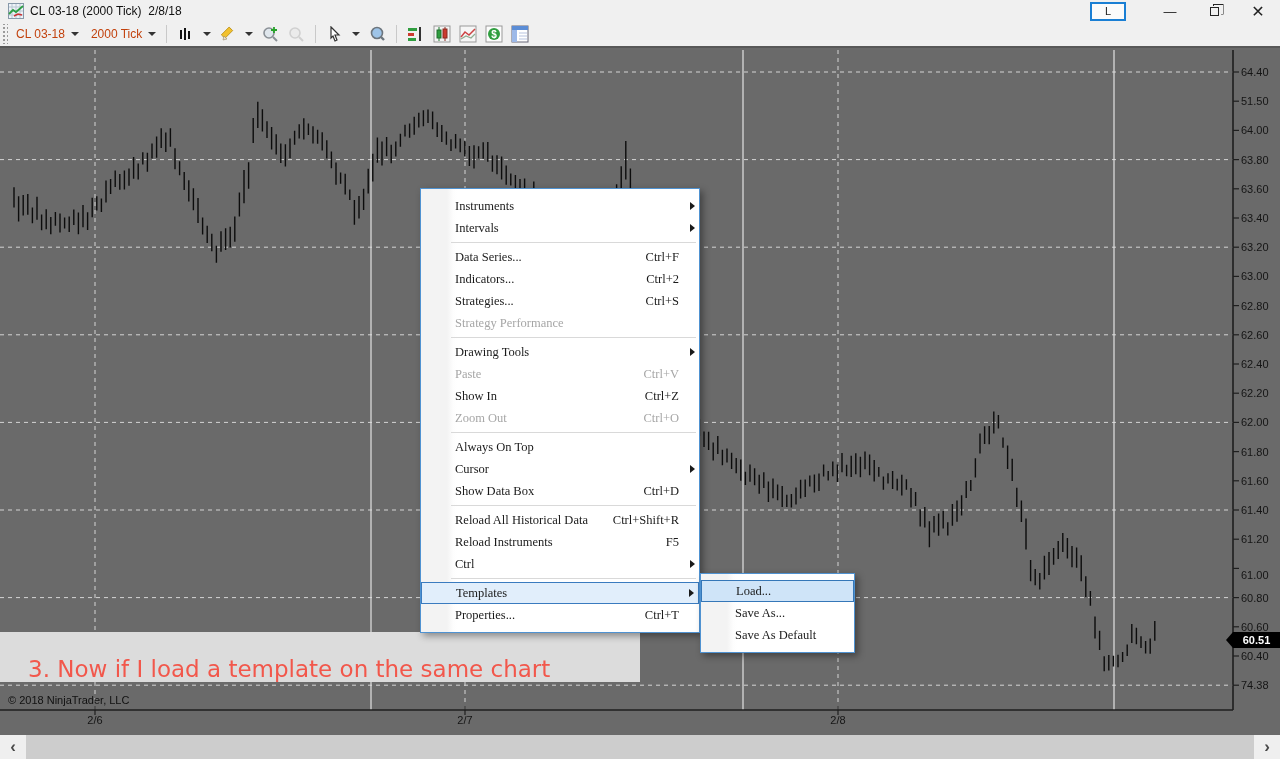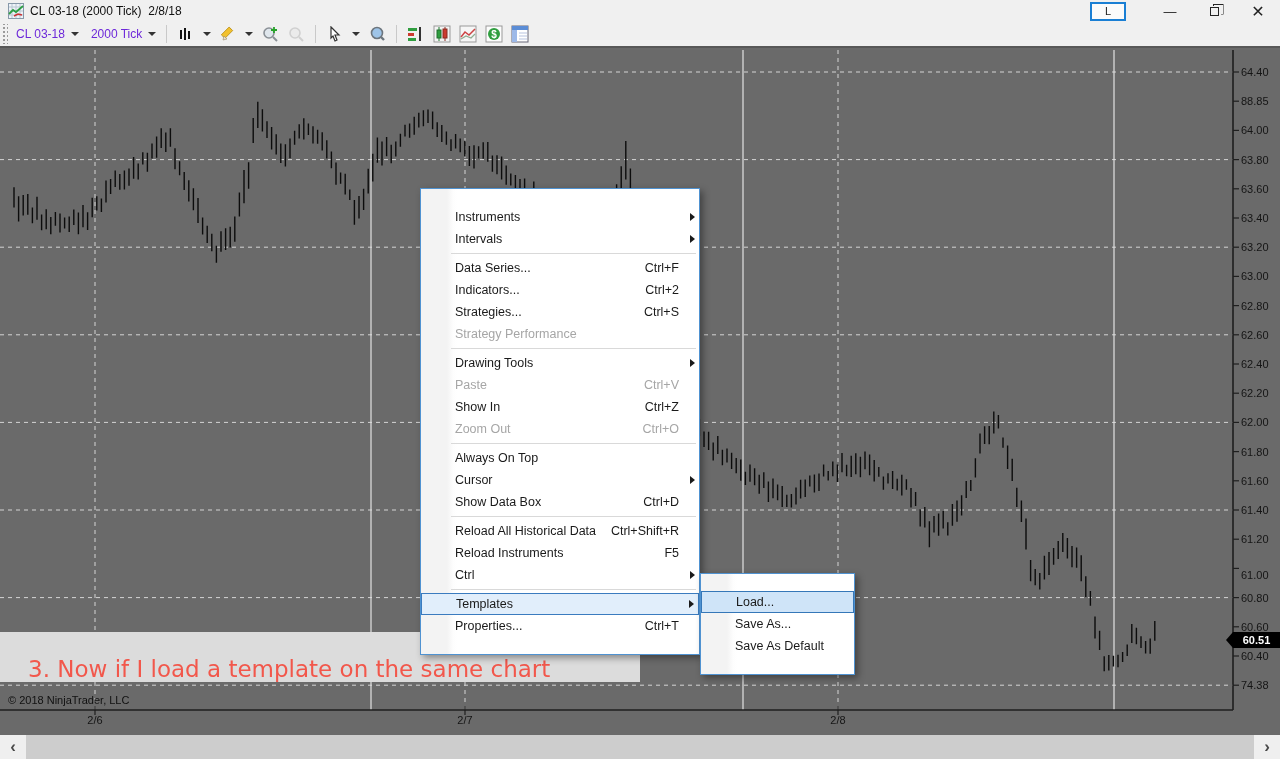--- a/index.html
+++ b/index.html
@@ -17,21 +17,21 @@
   .wbtn{width:44px;height:22px;display:flex;align-items:center;justify-content:center;
     color:#222;font-size:13px;}
   .restore-glyph{width:9px;height:9px;border:1px solid #222;position:relative;background:#f0f0f0;}
   .restore-glyph:before{content:"";position:absolute;left:2px;top:-4px;width:9px;height:9px;
     border:1px solid #222;border-left-width:1px;background:transparent;clip-path:polygon(0 0,100% 0,100% 100%,78% 100%,78% 22%,0 22%);}
 
   .toolbar{position:absolute;left:0;top:22px;width:1280px;height:26px;background:#f0f0f0;
     display:flex;align-items:center;z-index:20;border-bottom:2px solid #585858;}
   .grip{width:7px;height:20px;margin-left:1px;background-image:radial-gradient(#9a9a9a 1px,transparent 1.2px);
     background-size:4px 4px;background-position:1px 2px;}
-  .tb-text{font-size:12px;color:#6d28d9;margin:0 2px 0 8px;}
+  .tb-text{font-size:12px;color:#c2410c;margin:0 2px 0 8px;}
   .caret{width:0;height:0;border-left:4px solid transparent;border-right:4px solid transparent;
     border-top:4px solid #333;margin:0 4px;display:inline-block;}
   .tb-sep{width:1px;height:18px;background:#c9c9c9;margin:0 6px;}
   .tb-ico{width:22px;height:20px;display:flex;align-items:center;justify-content:center;margin:0 2px;}
 
   
   #chart-svg{position:absolute;left:0;top:0;z-index:1;}
   .price-label{position:absolute;left:1241px;font-size:11px;color:#151515;z-index:2;}
   .date-label{position:absolute;font-size:11px;color:#151515;z-index:2;transform:translateX(-50%);}
   .copyright{position:absolute;left:8px;top:694px;font-size:11px;color:#111;z-index:3;}
@@ -46,21 +46,21 @@
   .annotation span{font-family:"DejaVu Sans",sans-serif;font-size:23px;color:#f2574b;margin-left:28px;}
 
   
   .hscroll{position:absolute;left:0;top:735px;width:1280px;height:24px;background:#efefef;z-index:20;
     display:flex;align-items:center;}
   .hs-arrow{width:26px;text-align:center;color:#4a4a4a;font-size:17px;font-weight:bold;line-height:24px;}
   .hs-thumb{height:24px;flex:1;background:#cdcdcd;}
 
   
   .menu{position:absolute;background:linear-gradient(90deg,#f3f3f3 0px,#f3f3f3 26px,#fdfdfd 32px,#ffffff 36px);
-    border:1px solid #4f92d1;box-shadow:3px 3px 7px rgba(0,0,0,.38);padding:17px 0;z-index:10;}
+    border:1px solid #4f92d1;box-shadow:3px 3px 7px rgba(0,0,0,.38);padding:6px 0;z-index:10;font-family:Liberation Serif, serif;}
   #context-menu{left:420px;top:188px;width:280px;}
   #template-submenu{left:700px;top:573px;width:155px;z-index:11;}
   .mi{height:22px;display:flex;align-items:center;font-size:12.5px;color:#1a1a1a;position:relative;}
   .mi-label{margin-left:34px;white-space:nowrap;}
   .mi-shortcut{margin-left:auto;margin-right:6px;white-space:nowrap;}
   .mi-arrowbox{width:14px;height:14px;display:flex;align-items:center;justify-content:center;}
   .mi-arrow{width:0;height:0;border-top:4px solid transparent;border-bottom:4px solid transparent;
     border-left:5px solid #1a1a1a;}
   .mi.disabled .mi-label,.mi.disabled .mi-shortcut{color:#a6a6a6;}
   .mi.hl{background:#e1eefb;border:1px solid #3a7bbf;}
@@ -110,21 +110,21 @@
     <line x1="1233" y1="656.0000000000083" x2="1239" y2="656.0000000000083" stroke="#1f1f1f" stroke-width="1.2"></line>
     <line x1="1233" y1="685.2000000000087" x2="1239" y2="685.2000000000087" stroke="#1f1f1f" stroke-width="1.2"></line>
     <line x1="95" y1="706" x2="95" y2="715" stroke="#1f1f1f" stroke-width="1.2"></line>
     <line x1="465" y1="706" x2="465" y2="715" stroke="#1f1f1f" stroke-width="1.2"></line>
     <line x1="838" y1="706" x2="838" y2="715" stroke="#1f1f1f" stroke-width="1.2"></line>
     <path d="M14.0 187.3V207.5M18.6 196.2V221.4M23.2 195.0V215.4M27.8 194.0V214.8M32.4 207.6V223.3M37.0 196.7V219.7M41.6 214.5V230.2M46.2 209.2V229.3M50.8 217.1V234.2M55.4 212.0V225.8M60.0 213.6V232.4M64.6 217.4V228.5M69.2 216.6V232.0M73.8 209.5V225.1M78.4 212.4V234.2M83.0 205.1V227.3M87.6 212.2V229.9M92.2 197.8V217.3M96.8 196.3V210.4M101.4 198.5V212.0M106.0 180.6V202.5M110.6 178.9V193.9M115.2 170.6V186.9M119.8 174.1V189.8M124.4 170.6V189.5M129.0 168.4V185.7M133.6 157.1V178.7M138.2 163.5V179.6M142.8 152.2V164.5M147.4 152.8V171.7M152.0 143.4V158.4M156.6 136.6V157.7M161.2 128.3V147.9M165.8 132.6V152.1M170.4 128.2V146.8M175.0 148.3V169.2M179.6 161.3V175.2M184.2 171.9V189.9M188.8 180.3V201.5M193.4 188.3V210.2M198.0 198.1V222.9M202.6 217.5V234.6M207.2 225.7V242.9M211.8 233.7V251.2M216.4 245.7V262.7M221.0 231.3V251.8M225.6 228.3V249.9M230.2 226.8V247.5M234.8 216.6V241.7M239.4 192.4V216.6M244.0 170.0V203.2M248.6 162.2V188.7M253.2 118.0V143.0M257.8 101.8V127.9M262.4 109.3V131.6M267.0 121.3V138.1M271.6 127.0V149.4M276.2 134.2V154.5M280.8 143.4V162.9M285.4 144.3V166.5M290.0 138.5V158.3M294.6 130.7V144.7M299.2 124.3V138.5M303.8 118.2V139.5M308.4 123.6V134.9M313.0 126.2V143.4M317.6 129.7V143.7M322.2 132.3V150.5M326.8 140.3V158.5M331.4 151.6V168.2M336.0 162.4V184.8M340.6 172.6V183.8M345.2 173.7V194.4M349.8 189.5V200.0M354.4 200.1V224.7M359.0 196.0V218.4M363.6 188.7V209.9M368.2 168.8V193.6M372.8 153.8V181.4M377.4 137.5V162.7M382.0 141.6V165.4M386.6 136.9V156.3M391.2 144.7V163.3M395.8 141.5V156.6M400.4 133.8V146.8M405.0 124.8V136.4M409.6 123.6V137.8M414.2 116.8V134.8M418.8 112.8V127.4M423.4 110.2V126.3M428.0 109.6V123.1M432.6 111.6V129.3M437.2 122.2V136.9M441.8 125.1V142.1M446.4 131.6V144.8M451.0 139.2V151.0M455.6 134.0V148.4M460.2 138.4V152.2M464.8 140.7V156.4M469.4 146.0V165.9M474.0 145.3V168.5M478.6 146.3V158.6M483.2 142.3V158.8M487.8 142.1V161.7M492.4 155.4V171.7M497.0 155.3V174.3M501.6 156.4V179.5M506.2 165.4V184.8M510.8 173.5V185.4M515.4 175.1V189.0M520.0 179.0V192.2M524.6 178.5V194.8M529.2 188.8V200.6M533.8 181.4V195.2M538.4 191.1V212.9M543.0 200.9V221.0M547.6 196.7V221.5M552.2 212.9V237.8M556.8 215.1V236.8M561.4 221.7V238.4M566.0 230.6V251.9M570.6 237.4V254.1M575.2 246.4V268.2M579.8 254.4V271.5M584.4 248.2V267.6M589.0 248.1V270.0M593.6 238.9V251.7M598.2 230.2V257.8M602.8 233.3V255.2M607.4 221.3V246.2M612.0 201.3V222.7M616.6 184.3V209.8M621.2 166.2V192.4M625.8 141.0V179.4M630.4 168.4V203.0M635.0 188.8V211.1M639.6 193.7V227.9M644.2 237.6V255.5M648.8 246.8V272.3M653.4 269.3V304.5M658.0 286.1V315.0M662.6 306.9V346.7M667.2 320.9V354.8M671.8 340.1V362.9M676.4 348.2V369.8M681.0 365.5V387.2M685.6 375.9V399.4M690.2 384.7V410.0M694.8 414.6V429.7M699.4 419.0V436.3M704.0 431.6V447.0M708.6 431.8V449.9M713.2 442.6V460.5M717.8 436.1V454.1M722.4 449.8V465.2M727.0 448.4V462.6M731.6 452.7V468.9M736.2 457.9V473.2M740.8 459.6V480.7M745.4 471.8V484.9M750.0 464.5V481.8M754.6 468.3V485.3M759.2 474.7V493.7M763.8 472.3V488.0M768.4 481.6V502.0M773.0 478.6V498.3M777.6 484.5V500.3M782.2 486.0V507.1M786.8 494.7V506.9M791.4 493.9V507.6M796.0 487.5V504.4M800.6 479.7V498.4M805.2 479.4V497.1M809.8 475.5V486.5M814.4 474.6V492.6M819.0 473.6V491.0M823.6 464.4V476.4M828.2 471.0V480.6M832.8 461.4V476.3M837.4 464.6V481.9M842.0 453.1V472.2M846.6 464.7V476.3M851.2 455.8V477.0M855.8 453.3V474.3M860.4 456.7V477.2M865.0 451.6V469.2M869.6 454.4V475.3M874.2 459.9V481.6M878.8 467.0V476.7M883.4 476.4V489.7M888.0 473.2V483.4M892.6 471.1V488.9M897.2 478.8V490.6M901.8 474.7V495.5M906.4 479.2V489.7M911.0 488.0V507.6M915.6 492.1V506.1M920.2 509.2V526.6M924.8 507.1V527.5M929.4 521.2V547.3M934.0 516.1V532.5M938.6 513.4V535.7M943.2 511.1V528.6M947.8 522.2V535.4M952.4 504.1V525.7M957.0 500.4V521.7M961.6 495.3V515.5M966.2 481.1V498.0M970.8 480.1V491.0M975.4 458.3V477.6M980.0 433.4V453.4M984.6 426.2V443.9M989.2 426.1V444.2M993.8 411.5V433.4M998.4 414.9V428.4M1003.0 437.5V447.8M1007.6 445.5V469.0M1012.2 458.7V481.0M1016.8 487.8V507.0M1021.4 500.6V522.0M1026.0 518.6V549.5M1030.6 559.9V581.3M1035.2 569.0V585.2M1039.8 572.9V589.6M1044.4 555.7V579.4M1049.0 552.0V575.1M1053.6 548.1V564.8M1058.2 541.0V559.0M1062.8 532.9V552.1M1067.4 538.0V558.5M1072.0 545.9V567.2M1076.6 547.5V567.8M1081.2 555.3V581.3M1085.8 576.2V596.9M1090.4 590.9V605.7M1095.0 616.4V638.5M1099.6 630.8V650.0M1104.2 656.3V671.3M1108.8 654.9V670.6M1113.4 655.8V666.5M1118.0 654.7V667.3M1122.6 651.9V661.9M1127.2 644.4V656.1M1131.8 624.1V642.9M1136.4 627.8V644.2M1141.0 636.3V648.1M1145.6 641.0V653.5M1150.2 638.5V653.7M1154.8 620.9V640.8" stroke="#0c0c0c" stroke-width="1.4" fill="none"></path>
   </svg>
 
 <div id="price-axis">
     <div class="price-label" style="top: 66px;">64.40</div>
-    <div class="price-label" style="top: 95.2px;">88.85</div>
+    <div class="price-label" style="top: 95.2px;">51.50</div>
     <div class="price-label" style="top: 124.4px;">64.00</div>
     <div class="price-label" style="top: 153.6px;">63.80</div>
     <div class="price-label" style="top: 182.8px;">63.60</div>
     <div class="price-label" style="top: 212px;">63.40</div>
     <div class="price-label" style="top: 241.2px;">63.20</div>
     <div class="price-label" style="top: 270.4px;">63.00</div>
     <div class="price-label" style="top: 299.6px;">62.80</div>
     <div class="price-label" style="top: 328.8px;">62.60</div>
     <div class="price-label" style="top: 358px;">62.40</div>
     <div class="price-label" style="top: 387.2px;">62.20</div>

